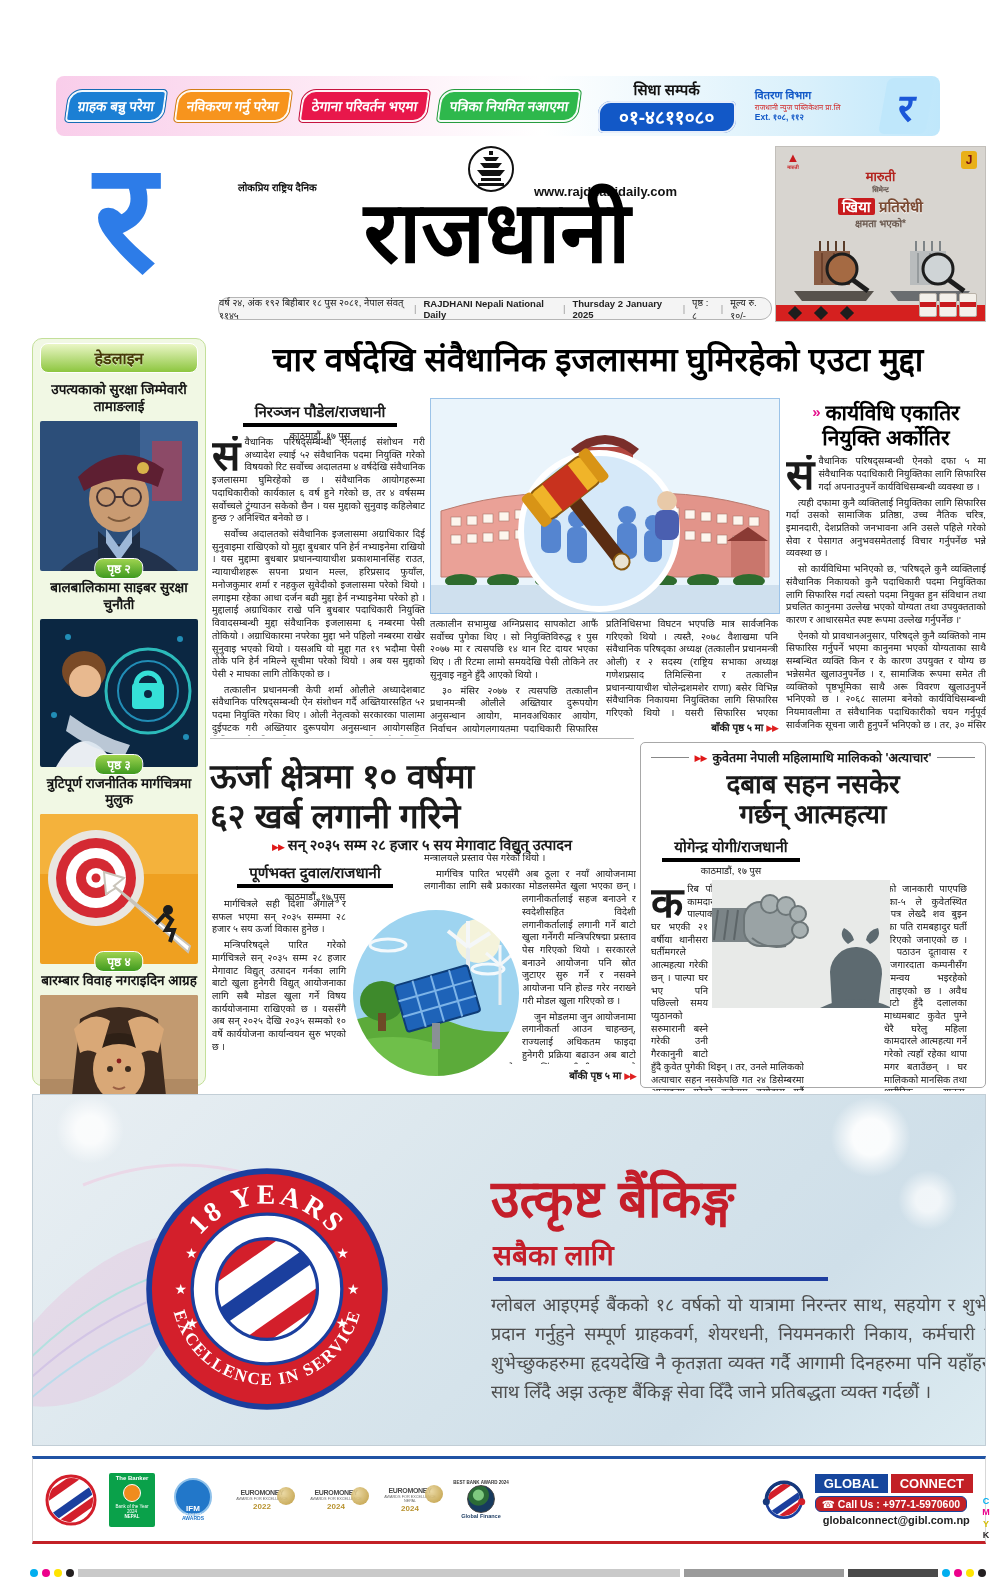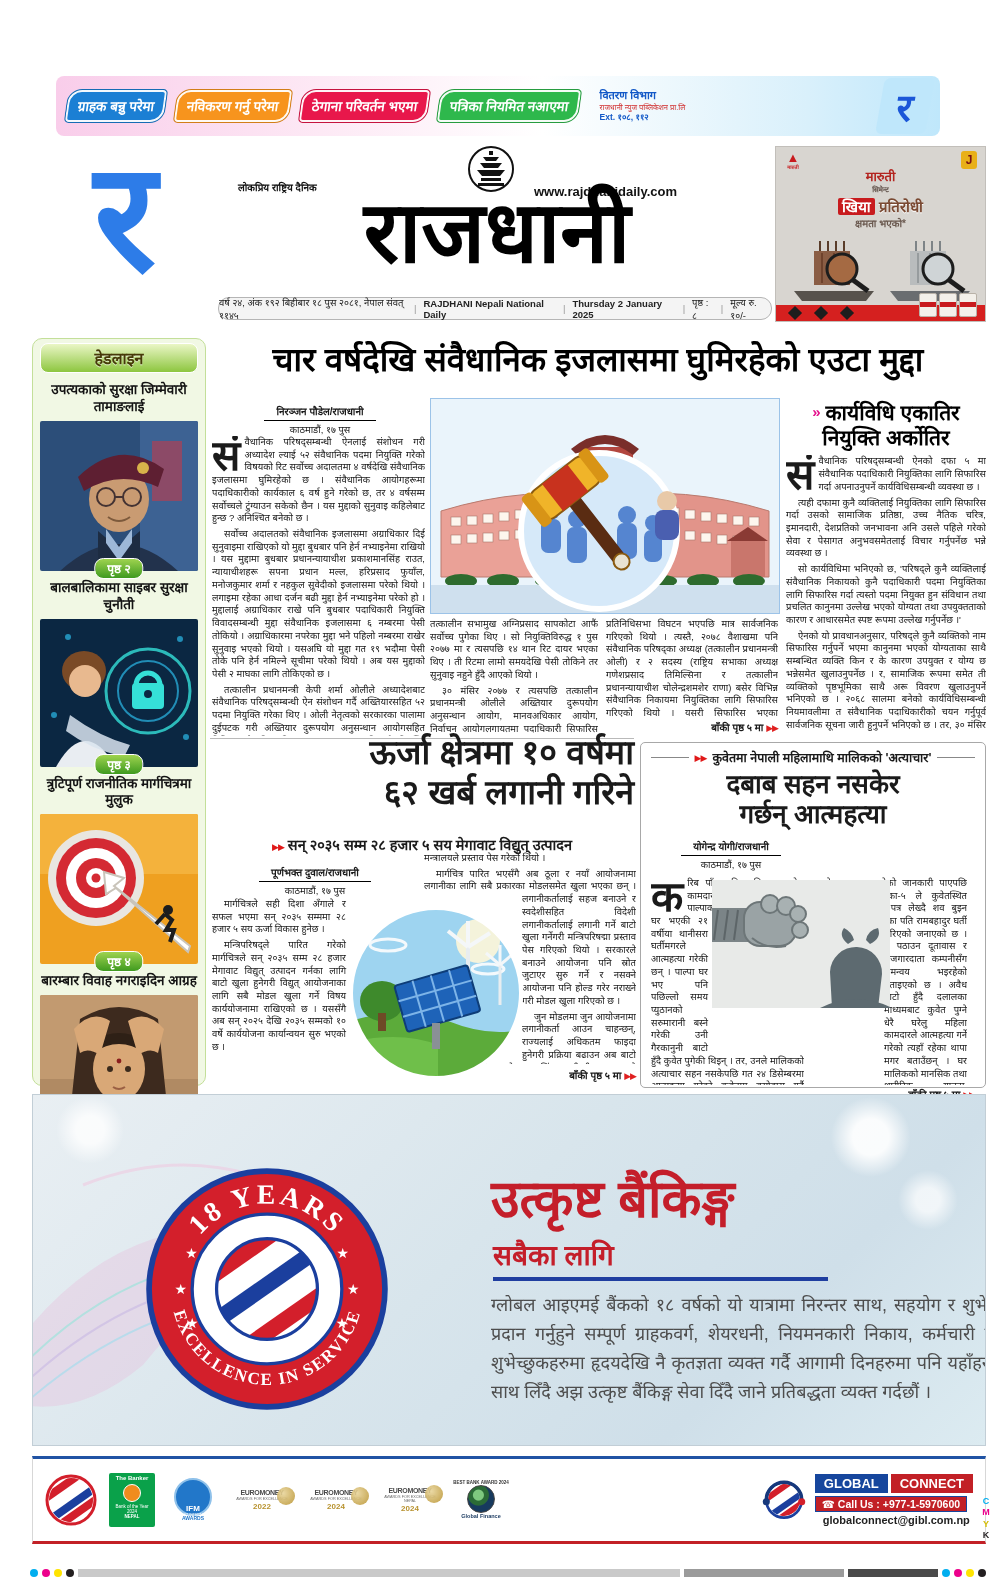--- a/index.html
+++ b/index.html
@@ -67,34 +67,34 @@
   .sb-title{font-size:13.5px;font-weight:800;line-height:1.25;color:#141414;}
   .sb-photo{position:relative;margin:5px auto 0;width:158px;border-radius:2px;overflow:visible;}
   .sb-photo svg{display:block;border-radius:2px;}
   .page-badge{position:absolute;left:50%;bottom:-8px;transform:translateX(-50%);
      background:linear-gradient(180deg,#9ed34f,#3f9a1f);color:#fff;font-size:12px;font-weight:bold;
      padding:1px 12px;border-radius:9px;border:1px solid #fff;white-space:nowrap;}
   
   .lead-head{left:214px;top:342px;width:768px;text-align:center;font-size:33px;font-weight:800;
      line-height:1.12;color:#000;}
   .byline{text-align:center;}
-  .byline .nm{display:inline-block;font-weight:bold;font-size:10px;border-bottom:1px solid #000000;padding:0 12px 2px;}
+  .byline .nm{display:inline-block;font-weight:bold;font-size:15px;border-bottom:4px solid #000000;padding:0 12px 2px;}
   .byline .pl{font-size:9.5px;margin-top:2px;}
   .body-txt{font-size:9.5px;line-height:1.34;text-align:justify;overflow:hidden;}
   .body-txt p{margin:0 0 3px;text-indent:12px;}
   .body-txt p.ni{text-indent:0;}
   .dc{float:left;font-size:42px;line-height:.85;font-weight:800;margin:2px 4px 0 0;}
   .fr{float:right;} .fl{float:left;}
   .cont{font-weight:bold;font-size:10px;text-align:right;}
   .cont .ar{color:#e02020;font-size:9px;letter-spacing:-1px;}
   .kick-ar{color:#e01818;font-size:9px;letter-spacing:-1px;font-weight:bold;}
   .proc-head{text-align:center;font-weight:800;font-size:21px;line-height:1.2;color:#000;}
   .proc-ar{color:#e5118c;font-size:15px;letter-spacing:-1px;vertical-align:3px;}
   .divider{background:#b9b9b9;}
-  .en-head{left:210px;top:732px;width:424px;text-align:right;font-size:34px;font-weight:800;line-height:1.18;}
+  .en-head{left:210px;top:756px;width:424px;text-align:left;font-size:34px;font-weight:800;line-height:1.18;}
   .en-sub{left:210px;top:834px;width:424px;text-align:center;font-size:14.5px;font-weight:800;}
   .kbox{left:640px;top:742px;width:346px;height:346px;border:1px solid #a8a8a8;border-radius:5px;
      box-sizing:border-box;padding:6px 10px;}
   .k-kicker{display:flex;align-items:center;gap:6px;font-size:12.5px;font-weight:800;}
   .k-kicker::before,.k-kicker::after{content:"";flex:1;height:1px;background:#888;}
   .k-head{text-align:center;font-size:26px;font-weight:800;line-height:1.15;margin-top:4px;}
   .kcols{display:flex;gap:10px;margin-top:6px;}
   
   .bank-ad{left:32px;top:1094px;width:954px;height:352px;border:1px solid #c2ced6;box-sizing:border-box;
      background:
@@ -132,38 +132,42 @@
   .aw-gf{width:56px;}
   .aw-gf .globe2{width:26px;height:26px;border-radius:50%;margin:0 auto;
      background:radial-gradient(circle at 40% 35%,#7fc97f 0 5px,#2b6b36 6px 10px,#173a5e 11px);border:1px solid #444;}
   .aw-gf .g1{font-size:4.5px;font-weight:bold;color:#333;} .aw-gf .g2{font-size:5.5px;font-weight:800;color:#17375e;}
   .gc{margin-left:auto;display:flex;align-items:center;gap:8px;}
   .gc-rows{line-height:1;}
   .gc-top{display:flex;gap:3px;}
   .gc-g{background:#16469d;color:#fff;font-weight:800;font-size:13px;padding:3px 9px;}
   .gc-c{background:#c22026;color:#fff;font-weight:800;font-size:13px;padding:3px 9px;}
   .gc-call{margin-top:3px;background:#c22026;color:#fff;font-size:10.5px;font-weight:bold;
-     border-radius:0;padding:2px 6px;display:inline-block;border:1px solid #16469d;}
+     border-radius:6px;padding:2px 6px;display:inline-block;border:1px solid #16469d;}
   .gc-mail{margin-top:3px;font-size:11px;color:#222;font-weight:bold;padding-left:8px;}
   
   .marks{left:30px;top:1568px;width:956px;height:10px;display:flex;align-items:center;gap:4px;}
   .dot{width:8px;height:8px;border-radius:50%;}
   .seg{height:8px;}
   .cmyk-side{right:1px;top:1496px;width:10px;text-align:center;font-size:9px;font-weight:bold;line-height:1.25;}
 </style>
 </head>
 <body>
 
 <div class="page">
 
   <div class="abs topbar">
     <div class="sub-tab tabc0">ग्राहक बन्नु परेमा</div>
     <div class="sub-tab tabc1">नविकरण गर्नु परेमा</div>
     <div class="sub-tab tabc2">ठेगाना परिवर्तन भएमा</div>
     <div class="sub-tab tabc3">पत्रिका नियमित नआएमा</div>
+    <div class="contact">
+      <div class="contact-label">सिधा सम्पर्क</div>
+      <div class="phone-pill">०१-४८११०८०</div>
+    </div>
     <div class="dist">
       <div class="dist-l1">वितरण विभाग</div>
       <div class="dist-l2">राजधानी न्युज पब्लिकेशन प्रा.लि</div>
       <div class="dist-l3">Ext. १०८, ११२</div>
     </div>
     <div class="corner-logo">र</div>
   </div>
 
   <div class="abs big-logo">र</div>
   <div class="abs tagline">लोकप्रिय राष्ट्रिय दैनिक</div>

